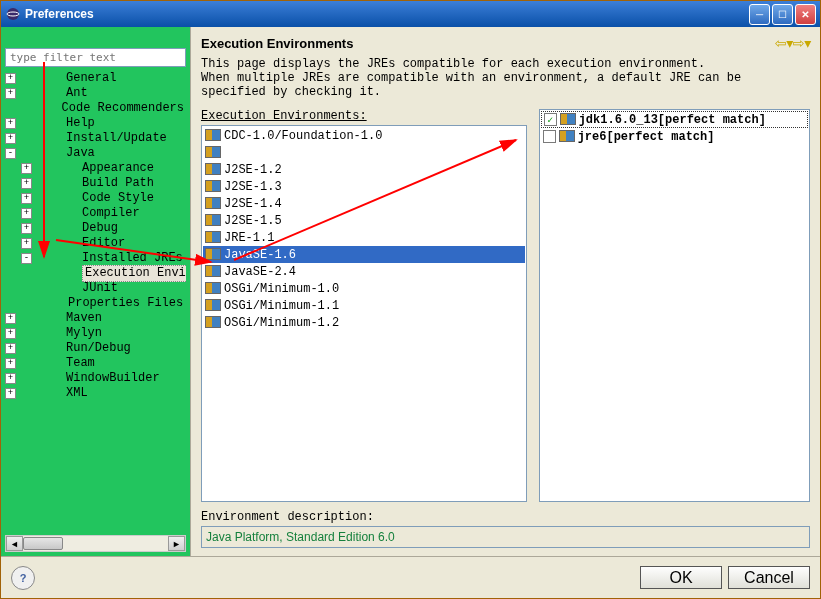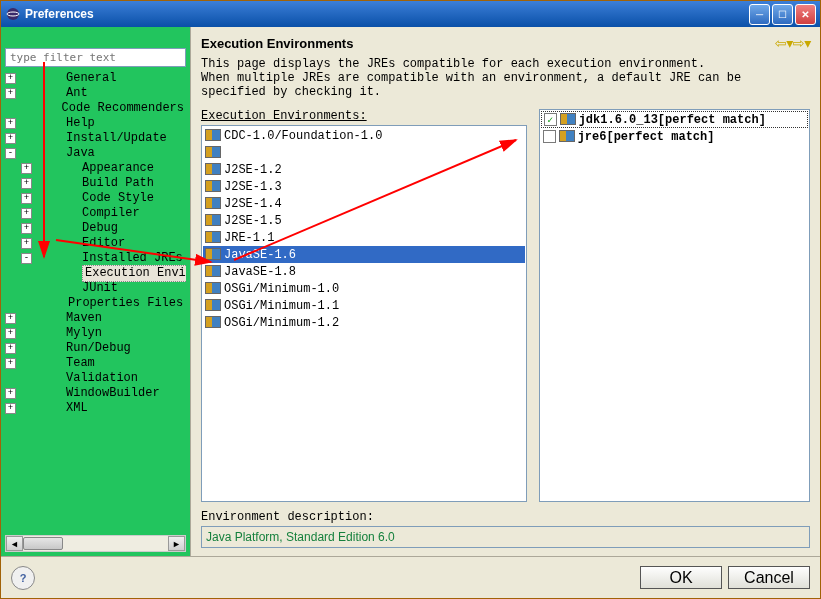--- a/index.html
+++ b/index.html
@@ -156,24 +156,20 @@
             </div>
             <div class="tree-node indent-0">
               <span class="tree-toggle">+</span>
               <span class="tree-label">Run/Debug</span>
             </div>
             <div class="tree-node indent-0">
               <span class="tree-toggle">+</span>
               <span class="tree-label">Team</span>
             </div>
             <div class="tree-node indent-0">
-              <span class="tree-spacer"></span>
-              <span class="tree-label">Validation</span>
-            </div>
-            <div class="tree-node indent-0">
               <span class="tree-toggle">+</span>
               <span class="tree-label">WindowBuilder</span>
             </div>
             <div class="tree-node indent-0">
               <span class="tree-toggle">+</span>
               <span class="tree-label">XML</span>
             </div>
           </div>
         <div class="hscroll">
           <div class="scroll-btn">◄</div>
@@ -226,21 +222,21 @@
                 <div class="list-item">
                   <span class="jre-icon"></span>
                   <span>JRE-1.1</span>
                 </div>
                 <div class="list-item selected">
                   <span class="jre-icon"></span>
                   <span>JavaSE-1.6</span>
                 </div>
                 <div class="list-item">
                   <span class="jre-icon"></span>
-                  <span>JavaSE-1.8</span>
+                  <span>JavaSE-2.4</span>
                 </div>
                 <div class="list-item">
                   <span class="jre-icon"></span>
                   <span>OSGi/Minimum-1.0</span>
                 </div>
                 <div class="list-item">
                   <span class="jre-icon"></span>
                   <span>OSGi/Minimum-1.1</span>
                 </div>
                 <div class="list-item">

